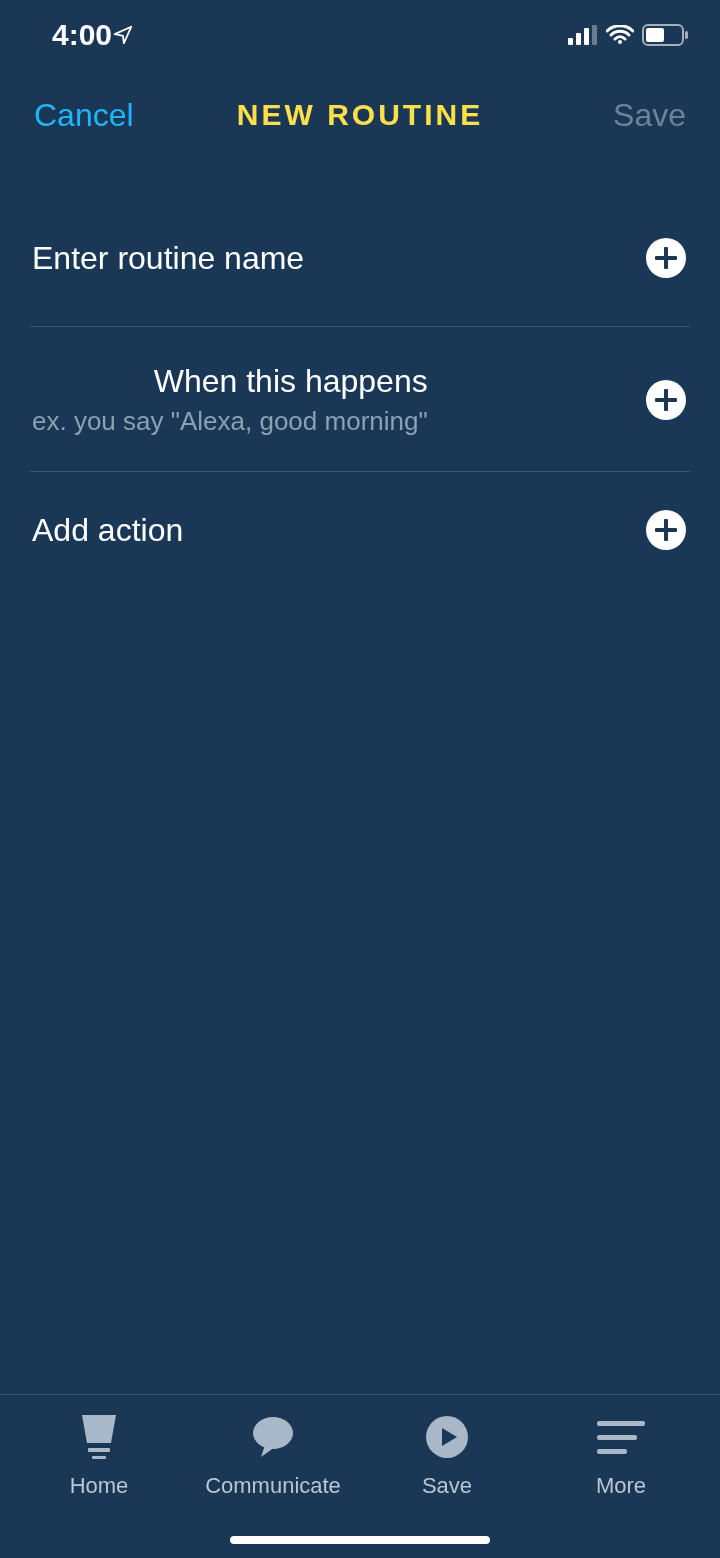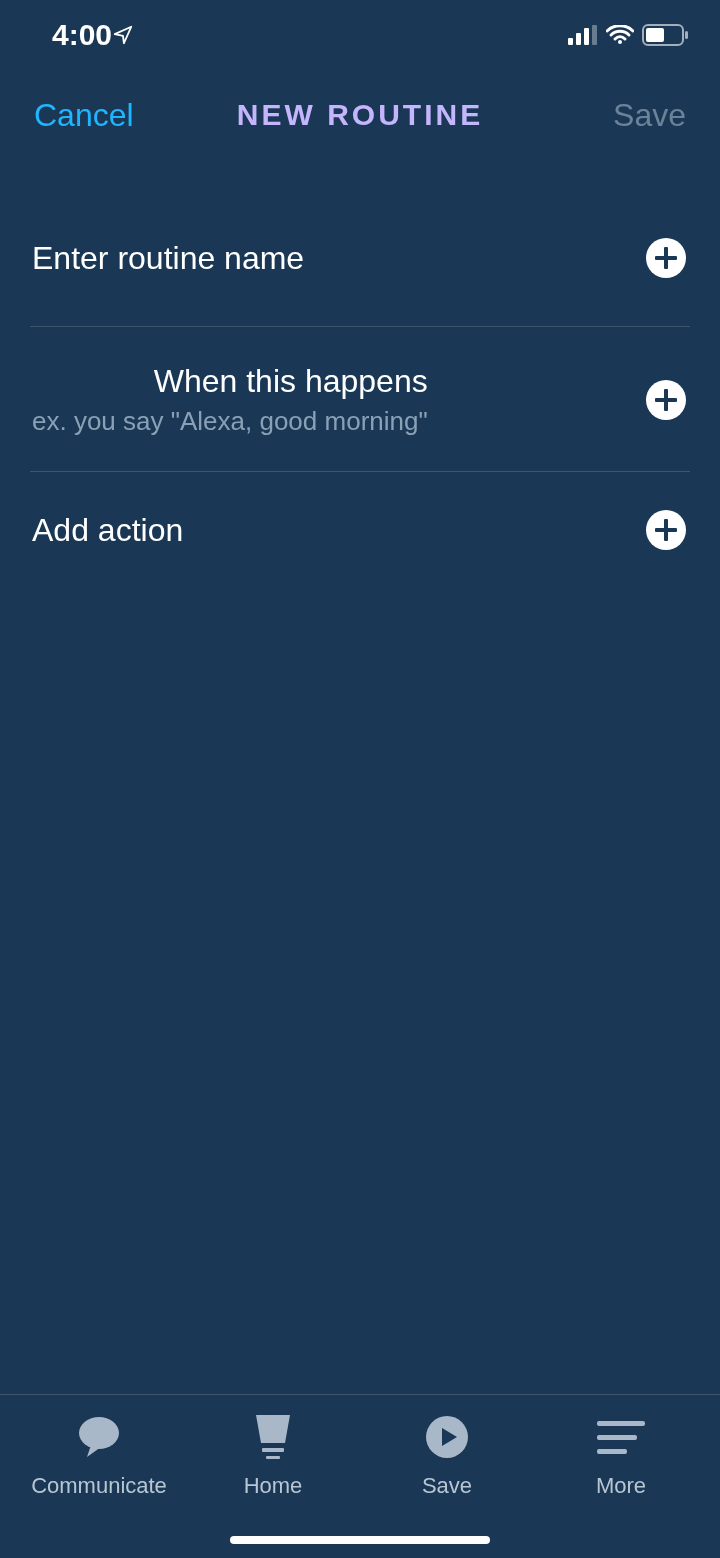--- a/index.html
+++ b/index.html
@@ -52,21 +52,21 @@
       padding: 0 34px;
     }
     .nav-cancel {
       font-size: 32px;
       color: #1fb6ff;
       font-weight: 400;
     }
     .nav-title {
       font-size: 30px;
       font-weight: 700;
-      color: #c4b5fd;
+      color: #fde047;
       letter-spacing: 3px;
       text-transform: uppercase;
       position: absolute;
       left: 50%;
       transform: translateX(-50%);
     }
     .nav-save {
       font-size: 32px;
       color: #6b8299;
       font-weight: 400;
@@ -241,40 +241,40 @@
         <rect x="9" y="18" width="22" height="4" fill="#1a3855" rx="1"></rect>
       </svg>
     </div>
   </div>
 
 </div>
 
 <div class="tab-bar">
   <div class="tab-item">
     <div class="tab-icon">
-      <svg width="44" height="44" viewBox="0 0 44 44">
-        <ellipse cx="22" cy="18" rx="20" ry="16" fill="#a8b8c8"></ellipse>
-        <path d="M14 30 L10 42 L24 32 Z" fill="#a8b8c8"></path>
-      </svg>
-    </div>
-    <div class="tab-label">Communicate</div>
-  </div>
-  <div class="tab-item">
-    <div class="tab-icon">
       <svg width="42" height="44" viewBox="0 0 42 44">
         <path d="M4 0 L38 0 L33 28 L9 28 Z" fill="#a8b8c8"></path>
         <rect x="10" y="33" width="22" height="4" fill="#a8b8c8" rx="1"></rect>
         <rect x="14" y="41" width="14" height="3" fill="#a8b8c8" rx="1"></rect>
       </svg>
     </div>
     <div class="tab-label">Home</div>
   </div>
   <div class="tab-item">
     <div class="tab-icon">
       <svg width="44" height="44" viewBox="0 0 44 44">
+        <ellipse cx="22" cy="18" rx="20" ry="16" fill="#a8b8c8"></ellipse>
+        <path d="M14 30 L10 42 L24 32 Z" fill="#a8b8c8"></path>
+      </svg>
+    </div>
+    <div class="tab-label">Communicate</div>
+  </div>
+  <div class="tab-item">
+    <div class="tab-icon">
+      <svg width="44" height="44" viewBox="0 0 44 44">
         <circle cx="22" cy="22" r="21" fill="#a8b8c8"></circle>
         <path d="M17 13 L32 22 L17 31 Z" fill="#1a3855"></path>
       </svg>
     </div>
     <div class="tab-label">Save</div>
   </div>
   <div class="tab-item">
     <div class="tab-icon">
       <svg width="48" height="36" viewBox="0 0 48 36">
         <rect x="0" y="2" width="48" height="5" fill="#a8b8c8" rx="2"></rect>

